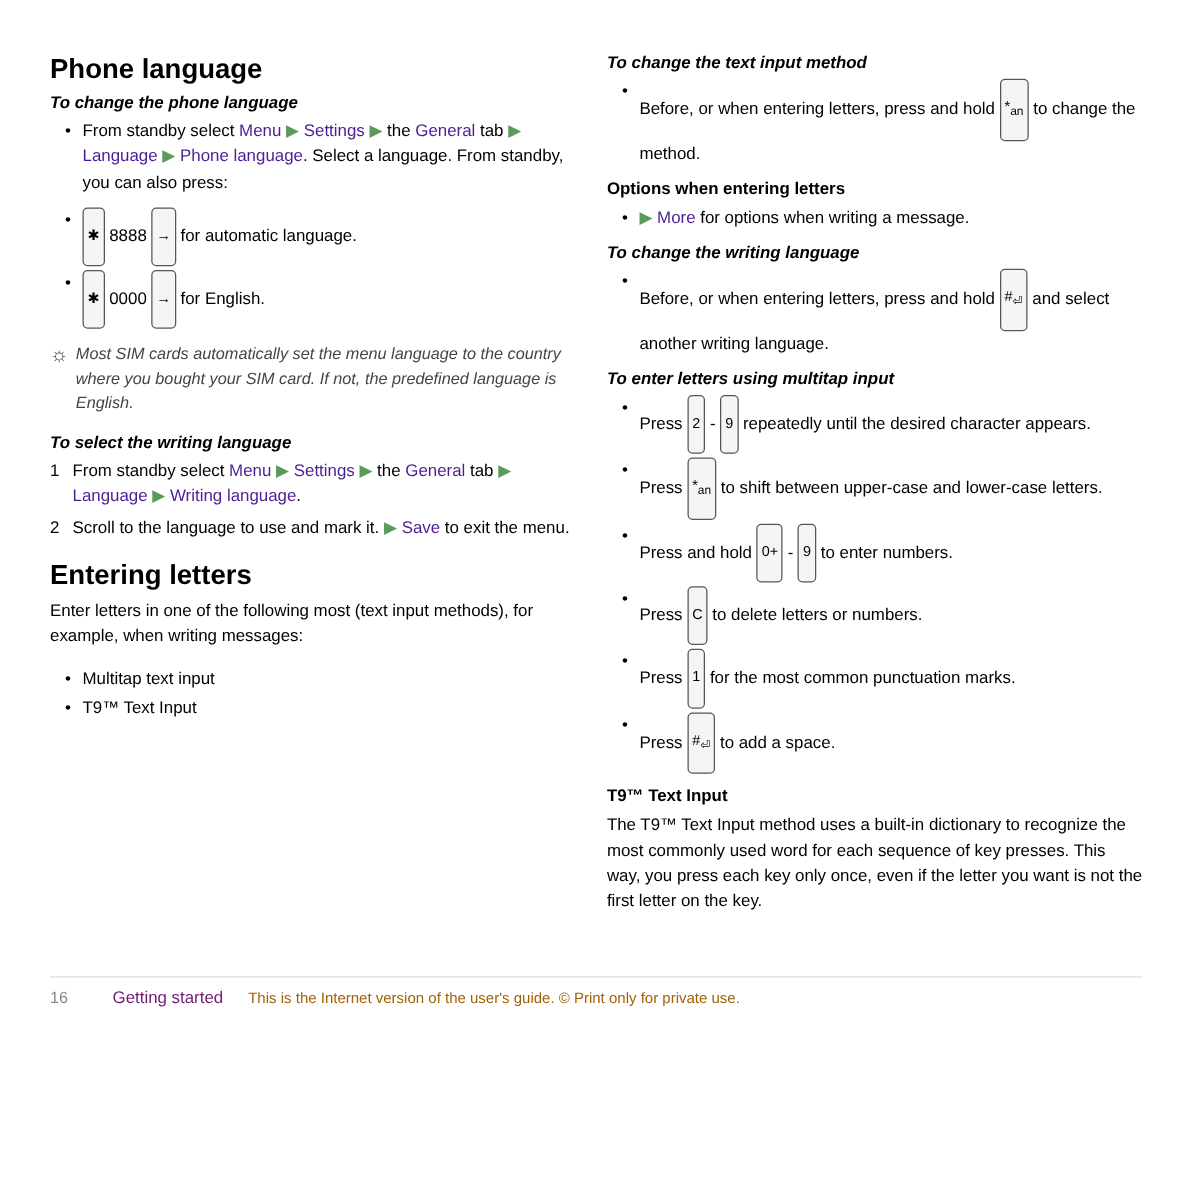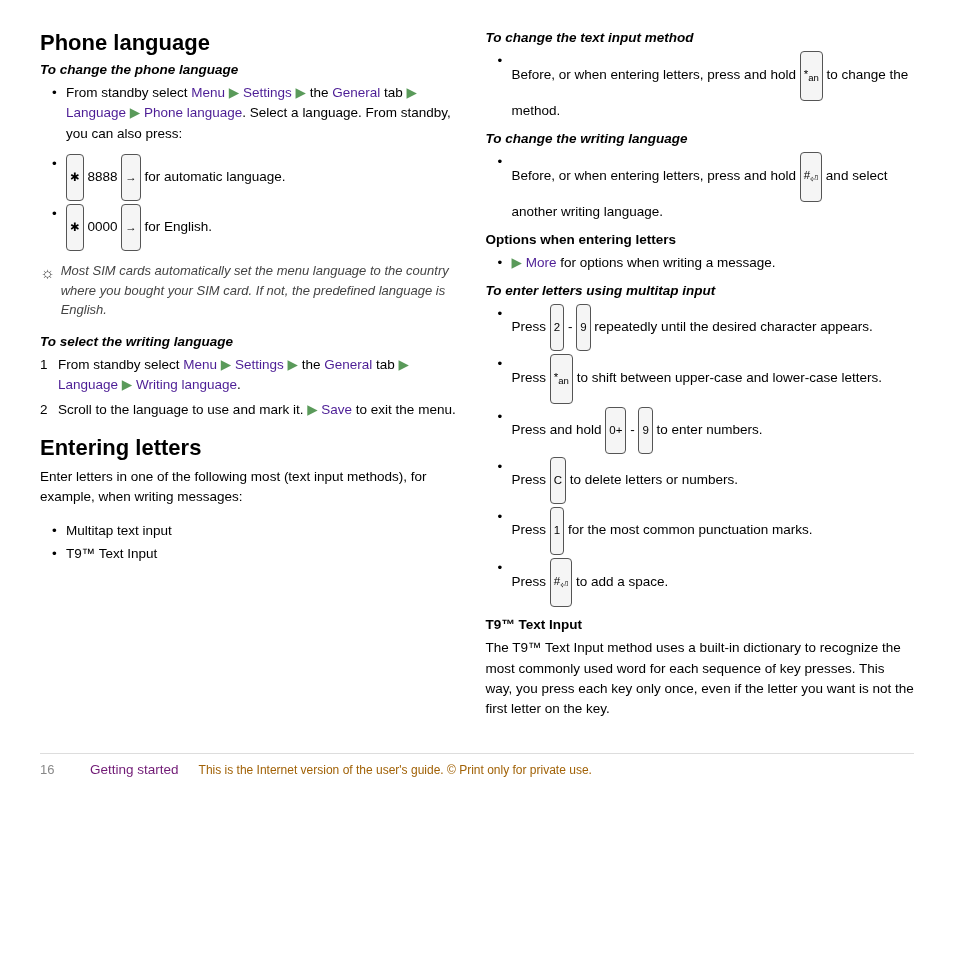--- a/index.html
+++ b/index.html
@@ -8,20 +8,21 @@
       font-size: 14px;
       background: #fff;
       color: #000;
       width: 954px;
       min-height: 954px;
       padding: 30px 40px 20px 40px;
     }
     .page-layout {
       display: flex;
       gap: 17px;
+      margin-top: 12px;
     }
     .col-left {
       flex: 1;
       min-width: 0;
     }
     .col-right {
       flex: 1;
       min-width: 0;
     }
     h2 {
@@ -111,21 +112,21 @@
     .nav-arrow {
       color: #5a9a5a;
     }
     .section-gap {
       margin-top: 14px;
     }
     .section-gap-sm {
       margin-top: 8px;
     }
     .footer {
-      margin-top: 20px;
+      margin-top: 36px;
       padding-top: 8px;
       border-top: 1px solid #ddd;
       display: flex;
       align-items: center;
       gap: 20px;
     }
     .footer-page {
       font-size: 13px;
       color: #888;
       font-weight: normal;
@@ -219,34 +220,34 @@
   <div class="col-right">
 
     <p class="section-title-italic">To change the text input method</p>
     <ul class="bullet-list">
       <li>
         Before, or when entering letters, press and hold <span class="inline-key">*<sub>an</sub></span> to change the method.
       </li>
     </ul>
 
     <div class="section-gap-sm">
-      <p class="section-title-italic">To change the writing language</p>
-      <ul class="bullet-list">
-        <li>
-          Before, or when entering letters, press and hold <span class="inline-key">#<sub>⏎</sub></span> and select another writing language.
-        </li>
-      </ul>
-    </div>
-
-    <div class="section-gap-sm">
       <p class="section-title-bold">Options when entering letters</p>
       <ul class="bullet-list">
         <li>
           <span class="nav-arrow">▶</span>
           <span class="highlight-green">More</span> for options when writing a message.
+        </li>
+      </ul>
+    </div>
+
+    <div class="section-gap-sm">
+      <p class="section-title-italic">To change the writing language</p>
+      <ul class="bullet-list">
+        <li>
+          Before, or when entering letters, press and hold <span class="inline-key">#<sub>⏎</sub></span> and select another writing language.
         </li>
       </ul>
     </div>
 
     <div class="section-gap-sm">
       <p class="section-title-italic">To enter letters using multitap input</p>
       <ul class="bullet-list">
         <li>
           Press <span class="inline-key">2</span> - <span class="inline-key">9</span> repeatedly until the desired character appears.
         </li>

